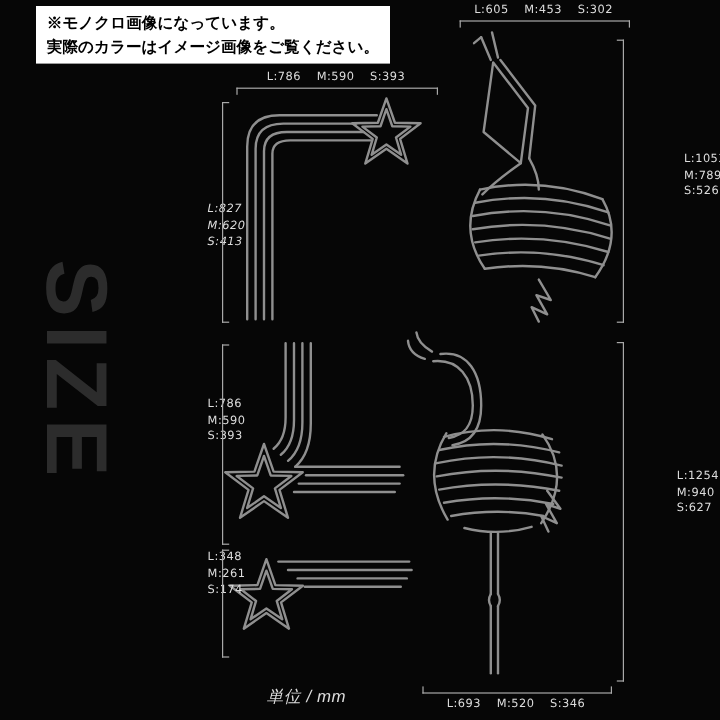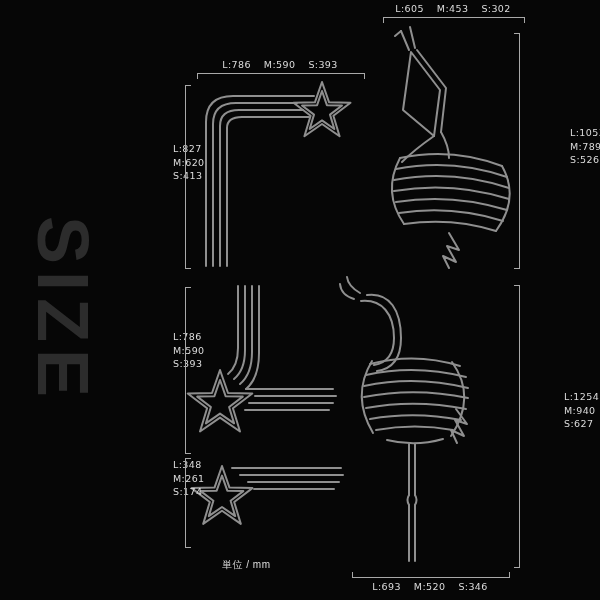--- a/index.html
+++ b/index.html
@@ -41,23 +41,23 @@
     white-space: nowrap; z-index: 2;
   }
   .mlabel.h { display: flex; gap: 13px; justify-content: center; align-items: center; }
   .mlabel.v div { line-height: 13.5px; padding-left: 40px; }
   .bracket { position: absolute; z-index: 2; }
   .tick-down  { height: 5px; border-top: 1px solid var(--bracket,#aaa); border-left: 1px solid var(--bracket,#aaa); border-right: 1px solid var(--bracket,#aaa); }
   .tick-up    { height: 5px; border-bottom: 1px solid var(--bracket,#aaa); border-left: 1px solid var(--bracket,#aaa); border-right: 1px solid var(--bracket,#aaa); }
   .tick-right { width: 5px; border-left: 1px solid var(--bracket,#aaa); border-top: 1px solid var(--bracket,#aaa); border-bottom: 1px solid var(--bracket,#aaa); }
   .tick-left  { width: 5px; border-right: 1px solid var(--bracket,#aaa); border-top: 1px solid var(--bracket,#aaa); border-bottom: 1px solid var(--bracket,#aaa); }
   .unit {
-    position: absolute; left: 222px; top: 558px;
+    position: absolute; left: 222px; top: 572px;
     color: var(--label-text, #dcdcdc);
-    font-size: 10px; letter-spacing: 0.5px; z-index: 2;
+    font-size: 14px; letter-spacing: 0.5px; z-index: 2; font-style: italic;
   }
 </style>
 </head>
 <body>
 
 <div id="stage">
 
   <svg class="art-layer" width="600" height="600" viewBox="0 0 600 600">
 
     <g>
@@ -131,36 +131,40 @@
       <path d="M 240 475 L 343 475"></path>
       <path d="M 248 482 L 339 482"></path>
       <path d="M 254 489 L 334 489"></path>
       <path d="M 222 466 L 229.5 487.6 L 252.4 488.1 L 234.2 502 L 240.8 523.9 L 222 510.8 L 203.2 523.9 L 209.8 502 L 191.6 488.1 L 214.5 487.6 Z"></path>
       <path d="M 222 475.6 L 227.3 490.7 L 243.3 491.1 L 230.6 500.8 L 235.2 516.1 L 222 507 L 208.8 516.1 L 213.4 500.8 L 200.7 491.1 L 216.7 490.7 Z"></path>
     </g>
   </svg>
 
   <div class="watermark">SIZE</div>
 
+  <div class="notice">
+    <div>※モノクロ画像になっています。</div>
+    <div>実際のカラーはイメージ画像をご覧ください。</div>
+  </div>
 
   <div class="mlabel h" style="left:383px; top:3px; width:140px;">
     <span>L:605</span>
     <span>M:453</span>
     <span>S:302</span>
   </div>
   <div class="bracket tick-down" style="left:383px; top:17px; width:140px;"></div>
 
   <div class="mlabel h" style="left:197px; top:59px; width:166px;">
     <span>L:786</span>
     <span>M:590</span>
     <span>S:393</span>
   </div>
   <div class="bracket tick-down" style="left:197px; top:73px; width:166px;"></div>
 
-  <div class="mlabel v" style="left:133px; top:142px;">
+  <div class="mlabel v" style="left:133px; top:168px;font-style:italic;">
     <div>L:827</div>
     <div>M:620</div>
     <div>S:413</div>
   </div>
   <div class="bracket tick-right" style="left:185px; top:85px; height:182px;"></div>
 
   <div class="mlabel v" style="left:530px; top:126px;">
     <div>L:1053</div>
     <div>M:789</div>
     <div>S:526</div>

